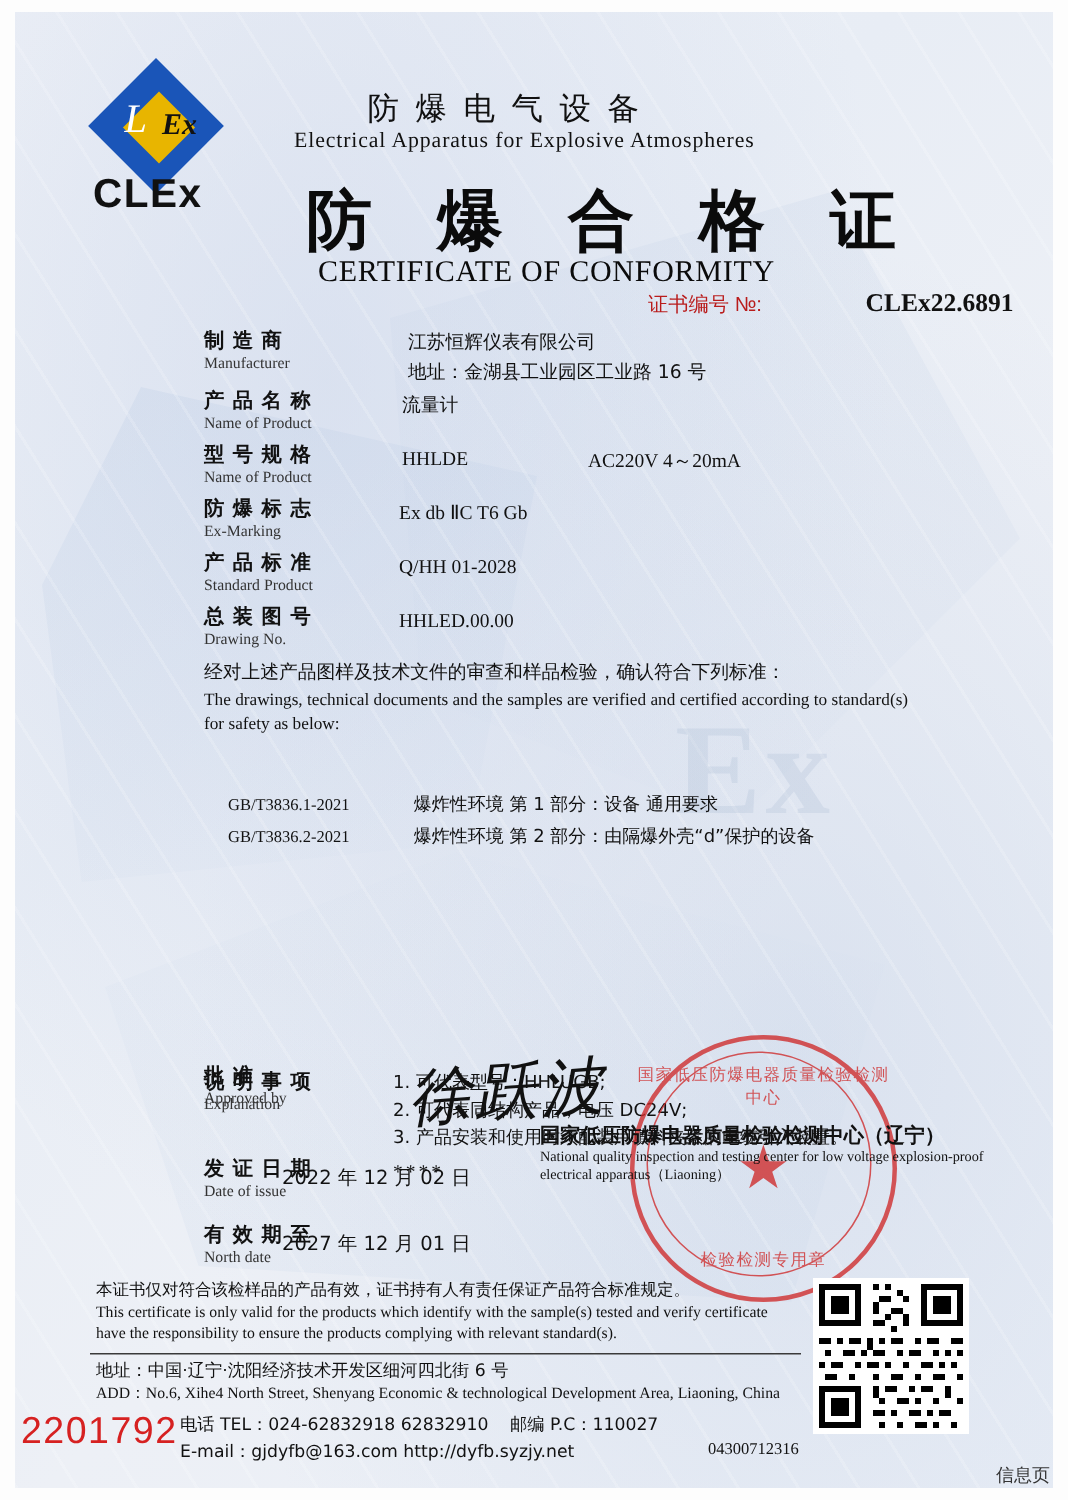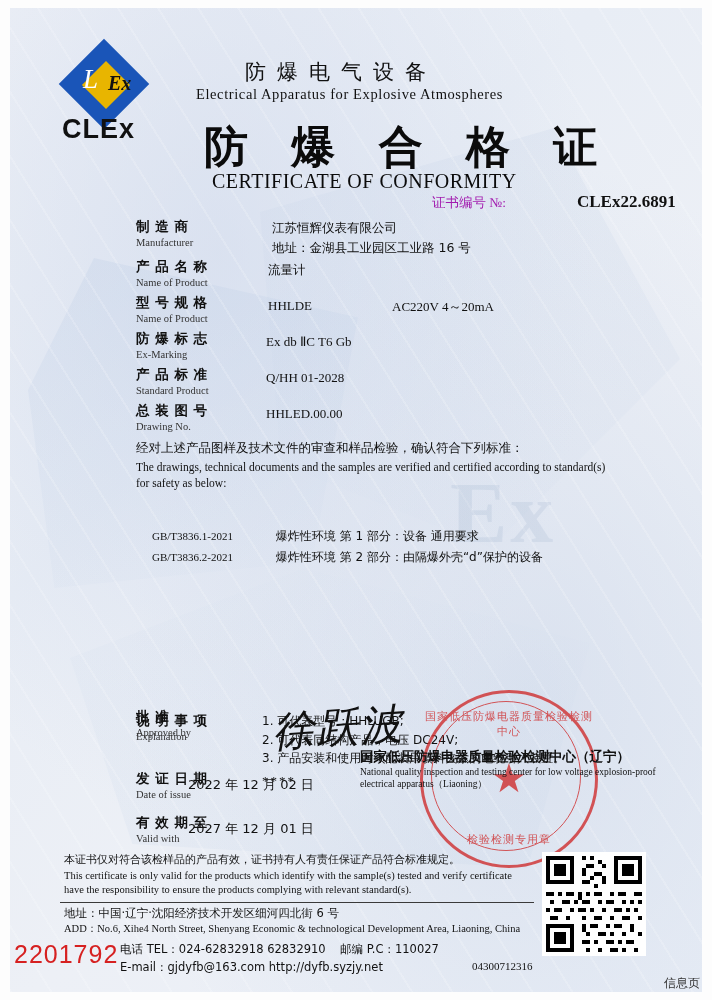--- a/index.html
+++ b/index.html
@@ -143,22 +143,22 @@
     left: 212px; top: 170px;
     font-size: 20px;
     letter-spacing: 0.5px;
     color: #0b0b0b;
     font-family: "Liberation Serif", serif;
   }
   .cert-no-label {
     position: absolute;
     left: 432px; top: 194px;
     font-size: 13.5px;
-    color: #a21caf;
-    font-family: Liberation Serif, serif;
+    color: #b91c1c;
+    font-family: Liberation Sans, sans-serif;
   }
   .cert-no-value {
     position: absolute;
     left: 556px; top: 192px;
     font-size: 17px;
     font-weight: bold;
     color: #111;
     font-family: "Liberation Serif", serif;
     margin-left: 21px;
   }
@@ -501,21 +501,21 @@
   <div class="seal-org-en">National quality inspection and testing center for low voltage explosion-proof electrical apparatus（Liaoning）</div>
 
   <div class="field issue-label">
     <span class="f-cn">发 证 日 期</span>
     <span class="f-en">Date of issue</span>
   </div>
   <div class="issue-value">2022 年 12 月 02 日</div>
 
   <div class="field valid-label">
     <span class="f-cn">有 效 期 至</span>
-    <span class="f-en">Valid with</span>
+    <span class="f-en">North date</span>
   </div>
   <div class="valid-value">2027 年 12 月 01 日</div>
 
   <div class="footnote">
     <span class="fn-cn">本证书仅对符合该检样品的产品有效，证书持有人有责任保证产品符合标准规定。</span>
     <span class="fn-en">This certificate is only valid for the products which identify with the sample(s) tested and verify certificate have the responsibility to ensure the products complying with relevant standard(s).</span>
   </div>
 
   <div class="hr-line"></div>
   <div class="addr-cn">地址：中国·辽宁·沈阳经济技术开发区细河四北街 6 号</div>

